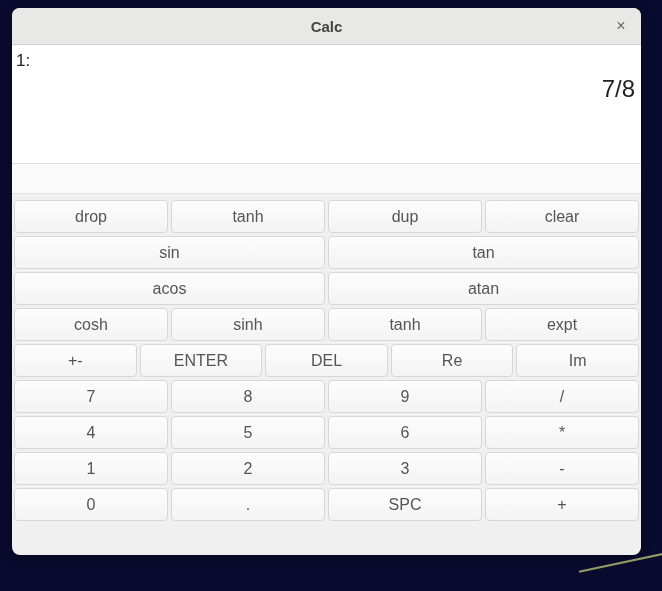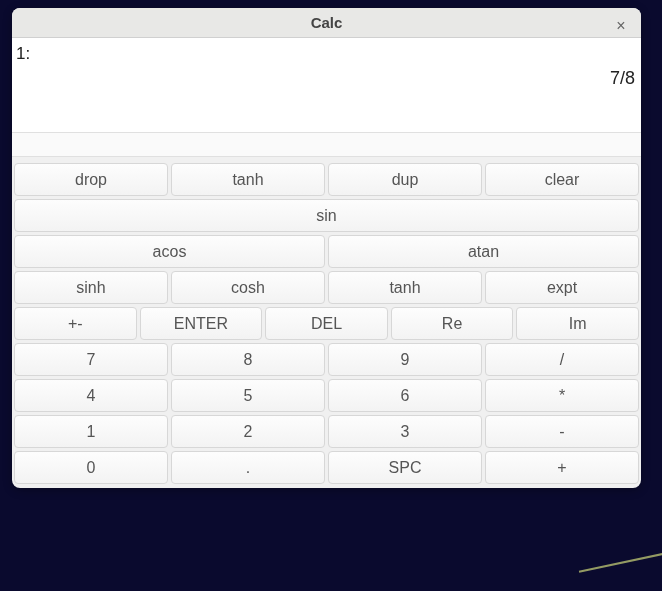--- a/index.html
+++ b/index.html
@@ -9,21 +9,21 @@
     width: 662px;
     height: 591px;
     overflow: hidden;
     position: relative;
   }
   .window {
     position: absolute;
     top: 8px;
     left: 12px;
     width: 629px;
-    height: 480px;
+    height: 547px;
     background: #f0f0f0;
     border-radius: 8px;
     overflow: hidden;
     display: flex;
     flex-direction: column;
     box-shadow: 0 2px 10px rgba(0,0,0,0.3);
   }
   .titlebar {
     height: 37px;
     background: #e8e8e6;
@@ -61,21 +61,21 @@
   }
   .stack-label {
     position: absolute;
     top: 6px;
     left: 4px;
   }
   .stack-value {
     position: absolute;
     top: 30px;
     right: 6px;
-    font-size: 18px;
+    font-size: 24px;
   }
   .input-strip {
     background: #fafafa;
     border-top: 1px solid #e0e0e0;
     border-bottom: 1px solid #e0e0e0;
     height: 31px;
     margin: 0 0 6px 0;
   }
   .keypad {
     display: flex;
@@ -135,30 +135,31 @@
 
     <div class="row">
       <button class="btn">drop</button>
       <button class="btn">tanh</button>
       <button class="btn">dup</button>
       <button class="btn">clear</button>
     </div>
 
     <div class="row">
       <button class="btn">sin</button>
+      <button class="btn">tan</button>
     </div>
 
     <div class="row">
       <button class="btn">acos</button>
       <button class="btn">atan</button>
     </div>
 
     <div class="row">
+      <button class="btn">cosh</button>
       <button class="btn">sinh</button>
-      <button class="btn">cosh</button>
       <button class="btn">tanh</button>
       <button class="btn">expt</button>
     </div>
 
     <div class="row">
       <button class="btn">+-</button>
       <button class="btn">ENTER</button>
       <button class="btn">DEL</button>
       <button class="btn">Re</button>
       <button class="btn">Im</button>

